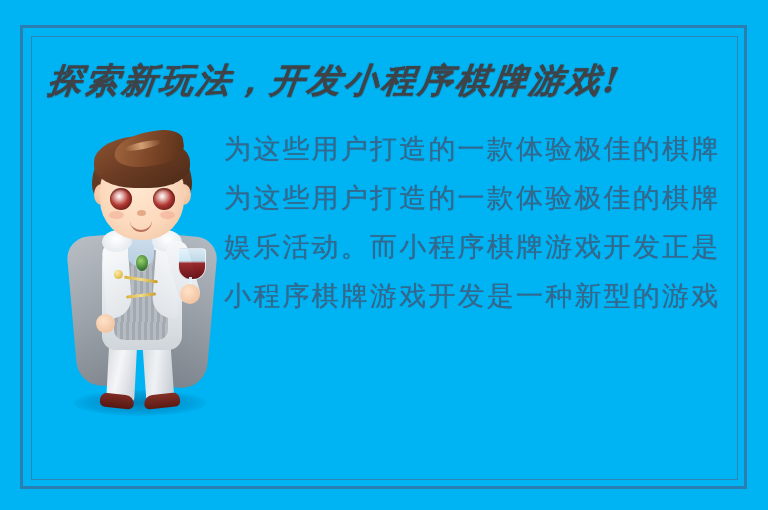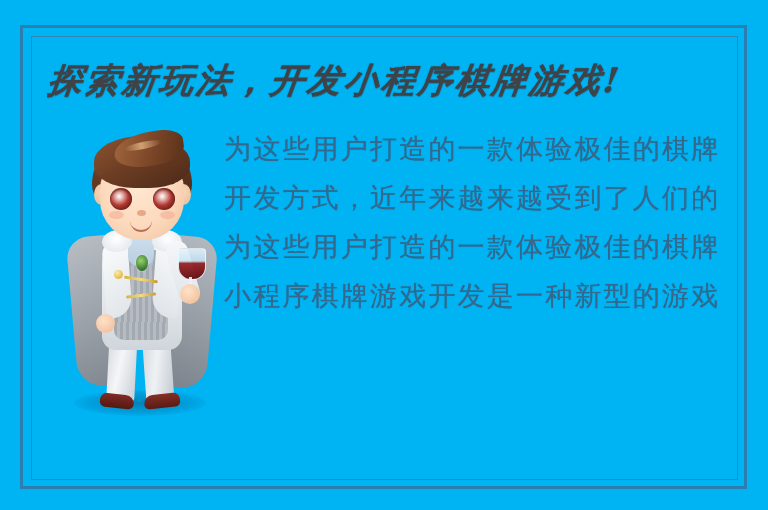--- a/index.html
+++ b/index.html
@@ -212,22 +212,22 @@
 
 <div class="poster">
 
   <div class="frame-outer"></div>
   <div class="frame-inner"></div>
 
   <div class="title">探索新玩法，开发小程序棋牌游戏!</div>
 
   <div class="body-copy">
     <span class="ln">为这些用户打造的一款体验极佳的棋牌</span>
-    <span class="ln">开发方式，近年来越来越受到了人们的</span>
     <span class="ln">为这些用户打造的一款体验极佳的棋牌</span>
+    <span class="ln">娱乐活动。而小程序棋牌游戏开发正是</span>
     <span class="ln">小程序棋牌游戏开发是一种新型的游戏</span>
   </div>
 
   <div class="character">
     <div class="ch-part shadow"></div>
     <div class="ch-part cape-l"></div>
     <div class="ch-part cape-r"></div>
     <div class="ch-part leg-l"></div>
     <div class="ch-part leg-r"></div>
     <div class="ch-part shoe-l"></div>

